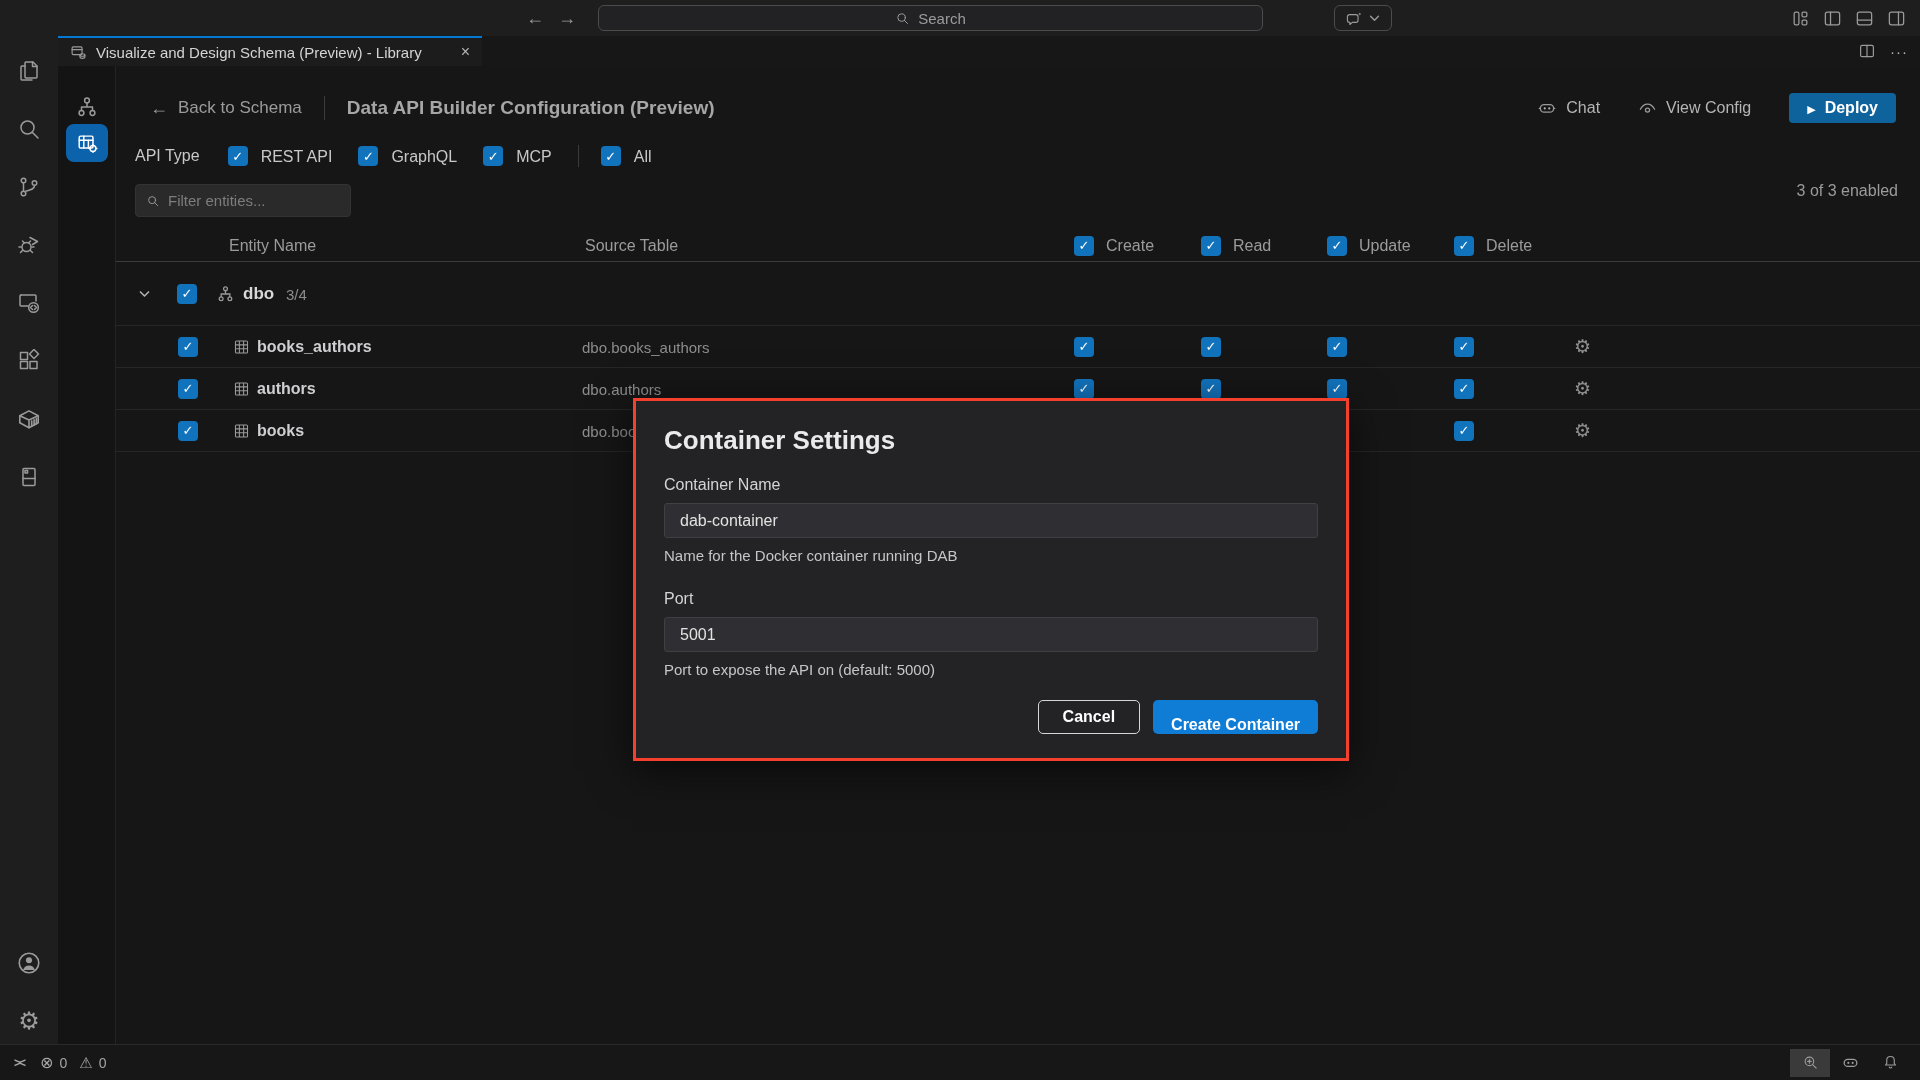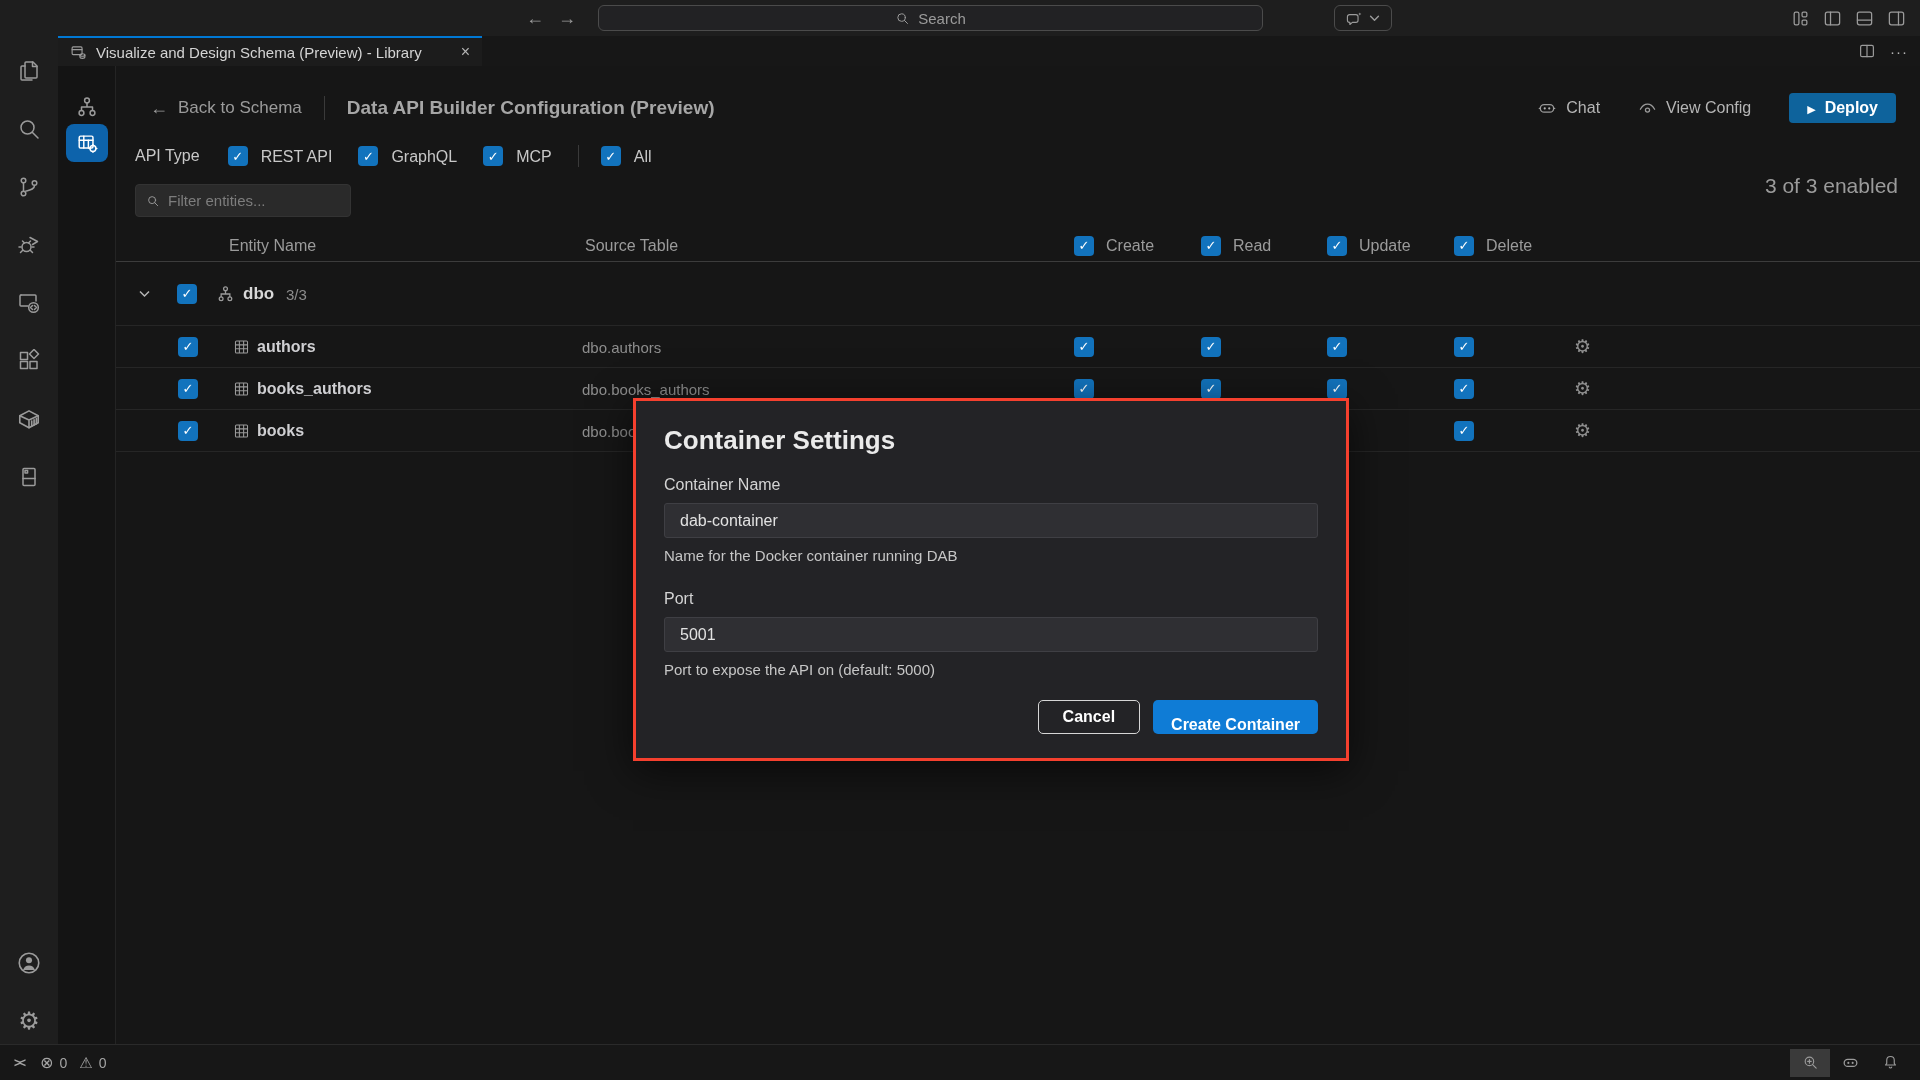--- a/index.html
+++ b/index.html
@@ -63,21 +63,21 @@
   .filter-row{position:absolute;left:19px;top:76px;height:28px;display:flex;align-items:center;font-size:16px;color:#c8c8c8;}
   .filter-row .lbl{margin-right:28px;}
   .opt{display:flex;align-items:flex-end;gap:13px;margin-right:26px;}
   .v-div{width:1px;height:22px;background:#3a3a3a;margin:0 22px 0 0;}
   .cb{width:20px;height:20px;border-radius:4px;background:#1273bd;display:flex;align-items:center;justify-content:center;flex:none;}
   .cb::after{content:"✓";color:#fff;font-size:13px;font-weight:700;line-height:1;}
   .filter-input{position:absolute;left:19px;top:118px;width:216px;height:33px;background:#2a2a2a;border:1px solid #333;
     border-radius:4px;display:flex;align-items:center;gap:8px;padding:0 10px;}
   .filter-input input{background:transparent;border:none;outline:none;color:#cfcfcf;font-size:15px;width:160px;font-family:inherit;}
   .filter-input input::placeholder{color:#7d7d7d;}
-  .enabled-summary{position:absolute;right:22px;top:108px;font-size:21px;color:#9b9b9b;}
+  .enabled-summary{position:absolute;right:22px;top:116px;font-size:16px;color:#9b9b9b;}
 
   
   .table{position:absolute;left:0;right:0;top:164px;}
   .trow{position:relative;}
   .trow > *{position:absolute;top:50%;transform:translateY(-50%);}
   .thead{height:32px;border-bottom:1px solid #3c3c3c;font-size:16px;color:#9b9b9b;}
   .h-entity{left:113px;} .h-source{left:469px;}
   .c-create{left:958px;} .c-read{left:1085px;} .c-update{left:1211px;} .c-delete{left:1338px;}
   .hl-create{left:990px;} .hl-read{left:1117px;} .hl-update{left:1243px;} .hl-delete{left:1370px;}
   .group-row{height:64px;border-bottom:1px solid #262626;}
@@ -360,52 +360,52 @@
           <polyline points="1.5,1.5 6,6 10.5,1.5"></polyline>
         </svg>
         <span class="cb g-cb"></span>
         <svg class="g-icon" width="19" height="19" viewBox="0 0 24 24" class2="ico" style="stroke:#9b9b9b;fill:none;stroke-width:1.6;stroke-linecap:round">
           <circle cx="12" cy="5.5" r="2.4"></circle>
             <circle cx="6.5" cy="18" r="2.4"></circle>
             <circle cx="17.5" cy="18" r="2.4"></circle>
           <path d="M12 8v4M12 12H6.5v3.5M12 12h5.5v3.5"></path>
         </svg>
         <span class="g-name">dbo</span>
-        <span class="g-count">3/3</span>
+        <span class="g-count">3/4</span>
       </div>
 
       <div class="trow erow">
         <span class="cb r-cb"></span>
         <svg class="r-icon" width="17" height="17" viewBox="0 0 24 24" style="stroke:#9b9b9b;fill:none;stroke-width:1.5">
           <rect x="3.5" y="3.5" width="17" height="17" rx="1.5"></rect>
             <line x1="3.5" y1="9" x2="20.5" y2="9"></line>
             <line x1="3.5" y1="14.5" x2="20.5" y2="14.5"></line>
             <line x1="9" y1="3.5" x2="9" y2="20.5"></line>
             <line x1="15" y1="3.5" x2="15" y2="20.5"></line>
         </svg>
-        <span class="r-name">authors</span>
-        <span class="r-source">dbo.authors</span>
+        <span class="r-name">books_authors</span>
+        <span class="r-source">dbo.books_authors</span>
         <span class="cb c-create"></span>
         <span class="cb c-read"></span>
         <span class="cb c-update"></span>
         <span class="cb c-delete"></span>
         <span class="row-gear"></span>
       </div>
 
       <div class="trow erow">
         <span class="cb r-cb"></span>
         <svg class="r-icon" width="17" height="17" viewBox="0 0 24 24" style="stroke:#9b9b9b;fill:none;stroke-width:1.5">
           <rect x="3.5" y="3.5" width="17" height="17" rx="1.5"></rect>
             <line x1="3.5" y1="9" x2="20.5" y2="9"></line>
             <line x1="3.5" y1="14.5" x2="20.5" y2="14.5"></line>
             <line x1="9" y1="3.5" x2="9" y2="20.5"></line>
             <line x1="15" y1="3.5" x2="15" y2="20.5"></line>
         </svg>
-        <span class="r-name">books_authors</span>
-        <span class="r-source">dbo.books_authors</span>
+        <span class="r-name">authors</span>
+        <span class="r-source">dbo.authors</span>
         <span class="cb c-create"></span>
         <span class="cb c-read"></span>
         <span class="cb c-update"></span>
         <span class="cb c-delete"></span>
         <span class="row-gear"></span>
       </div>
 
       <div class="trow erow">
         <span class="cb r-cb"></span>
         <svg class="r-icon" width="17" height="17" viewBox="0 0 24 24" style="stroke:#9b9b9b;fill:none;stroke-width:1.5">

